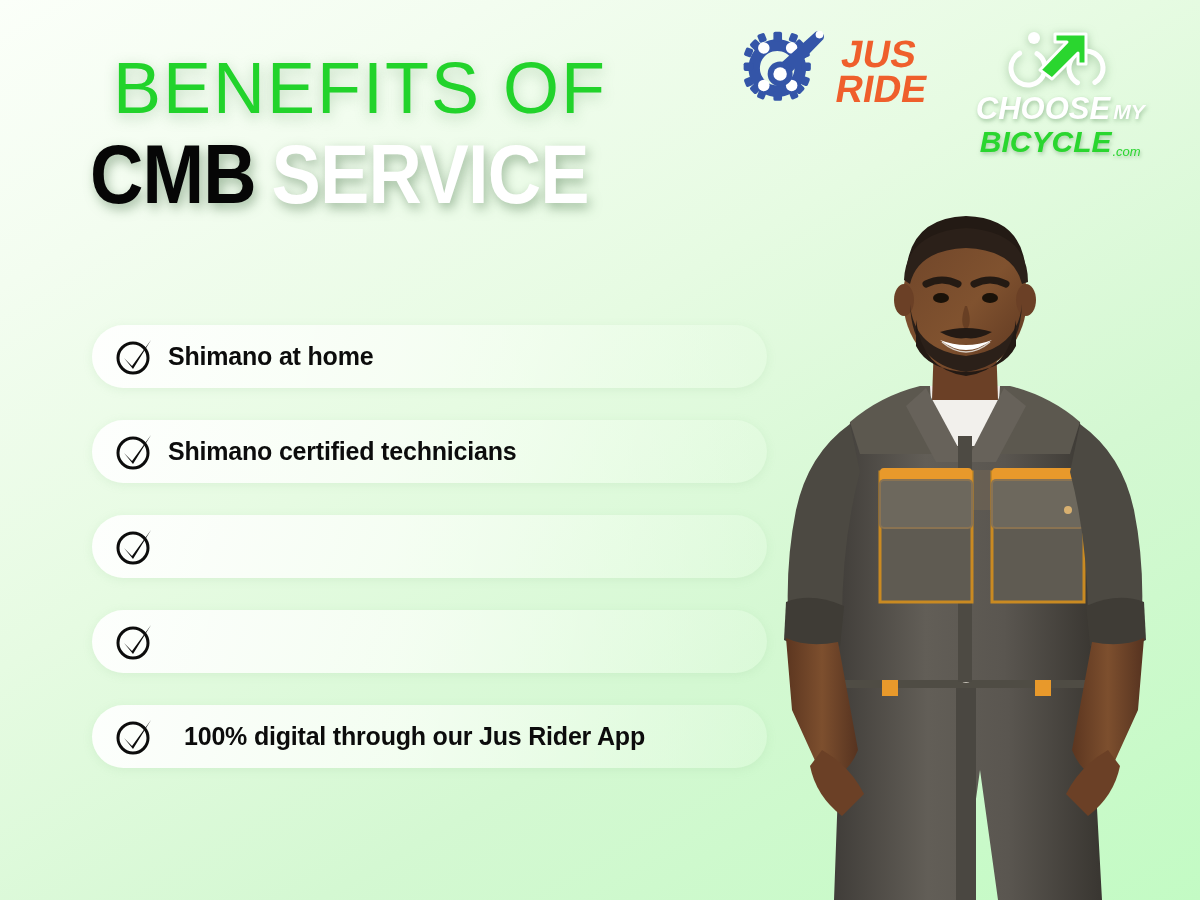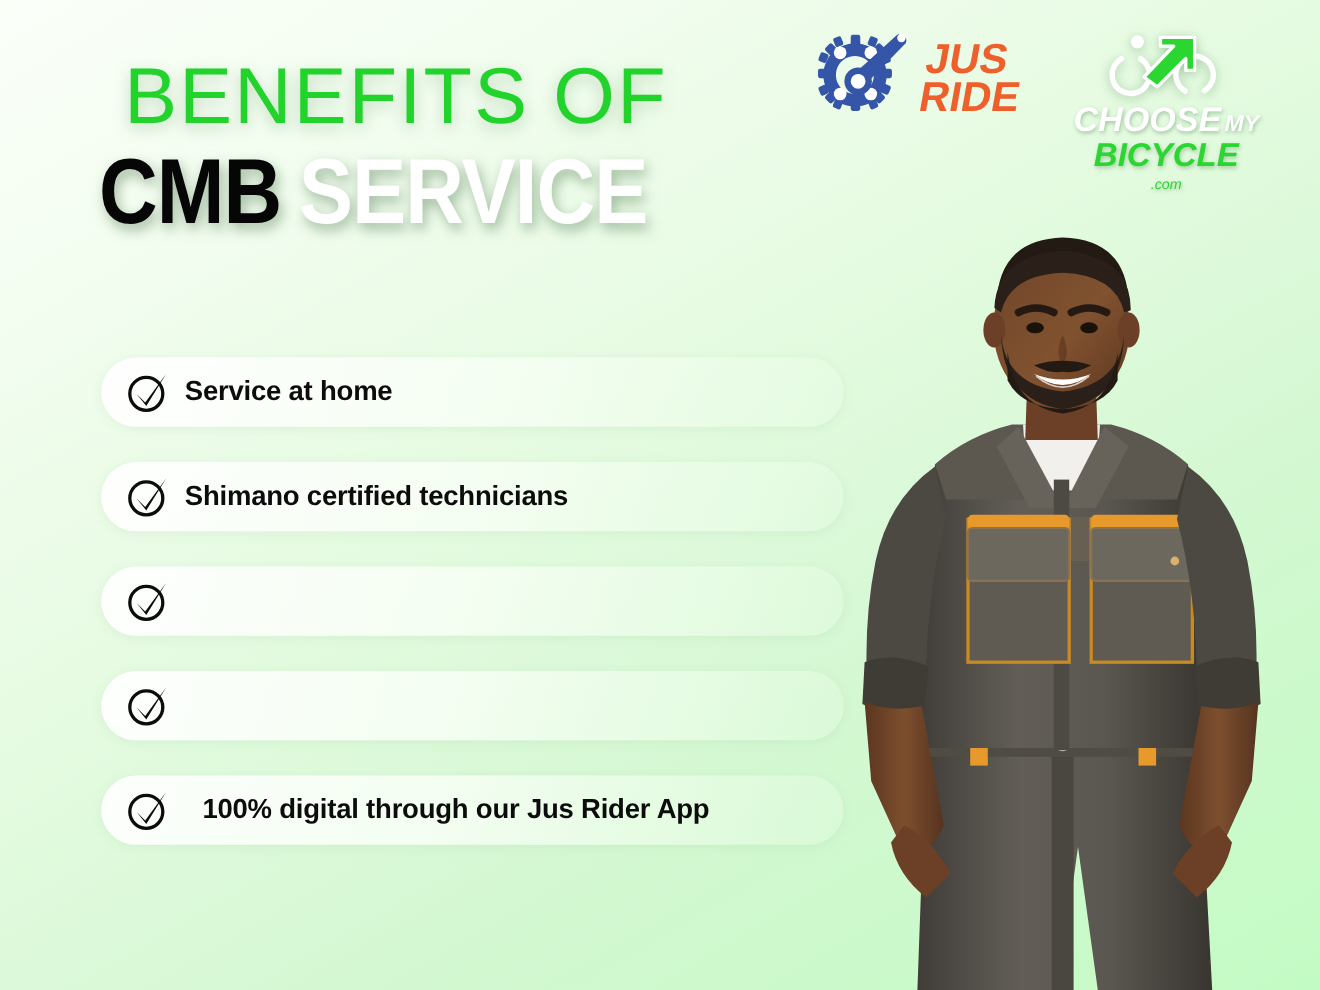--- a/index.html
+++ b/index.html
@@ -121,24 +121,23 @@
   .cmb-my {
     font-family: "Liberation Sans", sans-serif;
     font-weight: 700;
     font-style: italic;
     font-size: 21px;
     color: #ffffff;
     text-shadow: 1px 2px 4px rgba(110,160,110,0.6);
   }
   .cmb-wordmark-2 {
     display: flex;
-    align-items: center;
+    align-items: flex-end;
     gap: 1px;
     margin-top: -2px;
-    flex-direction: column;
   }
   .cmb-bicycle {
     font-family: "Liberation Sans", sans-serif;
     font-weight: 700;
     font-style: italic;
     font-size: 30px;
     color: #2ad62f;
     letter-spacing: 0px;
     text-shadow: 1px 2px 4px rgba(110,160,110,0.55);
   }
@@ -272,21 +271,21 @@
 
   </div>
 
   <div class="benefits">
 
     <div class="benefit-row">
       <svg class="check-icon" viewBox="0 0 40 40">
         <circle cx="19" cy="21" r="15" fill="none" stroke="#0c0c0c" stroke-width="3"></circle>
         <path d="M10 21 L18 29 L37 3 L19 32 z" fill="#0c0c0c"></path>
       </svg>
-      <span class="benefit-label">Service at home</span>
+      <span class="benefit-label">Shimano at home</span>
     </div>
 
     <div class="benefit-row">
       <svg class="check-icon" viewBox="0 0 40 40">
         <circle cx="19" cy="21" r="15" fill="none" stroke="#0c0c0c" stroke-width="3"></circle>
         <path d="M10 21 L18 29 L37 3 L19 32 z" fill="#0c0c0c"></path>
       </svg>
       <span class="benefit-label">Shimano certified technicians</span>
     </div>
 

